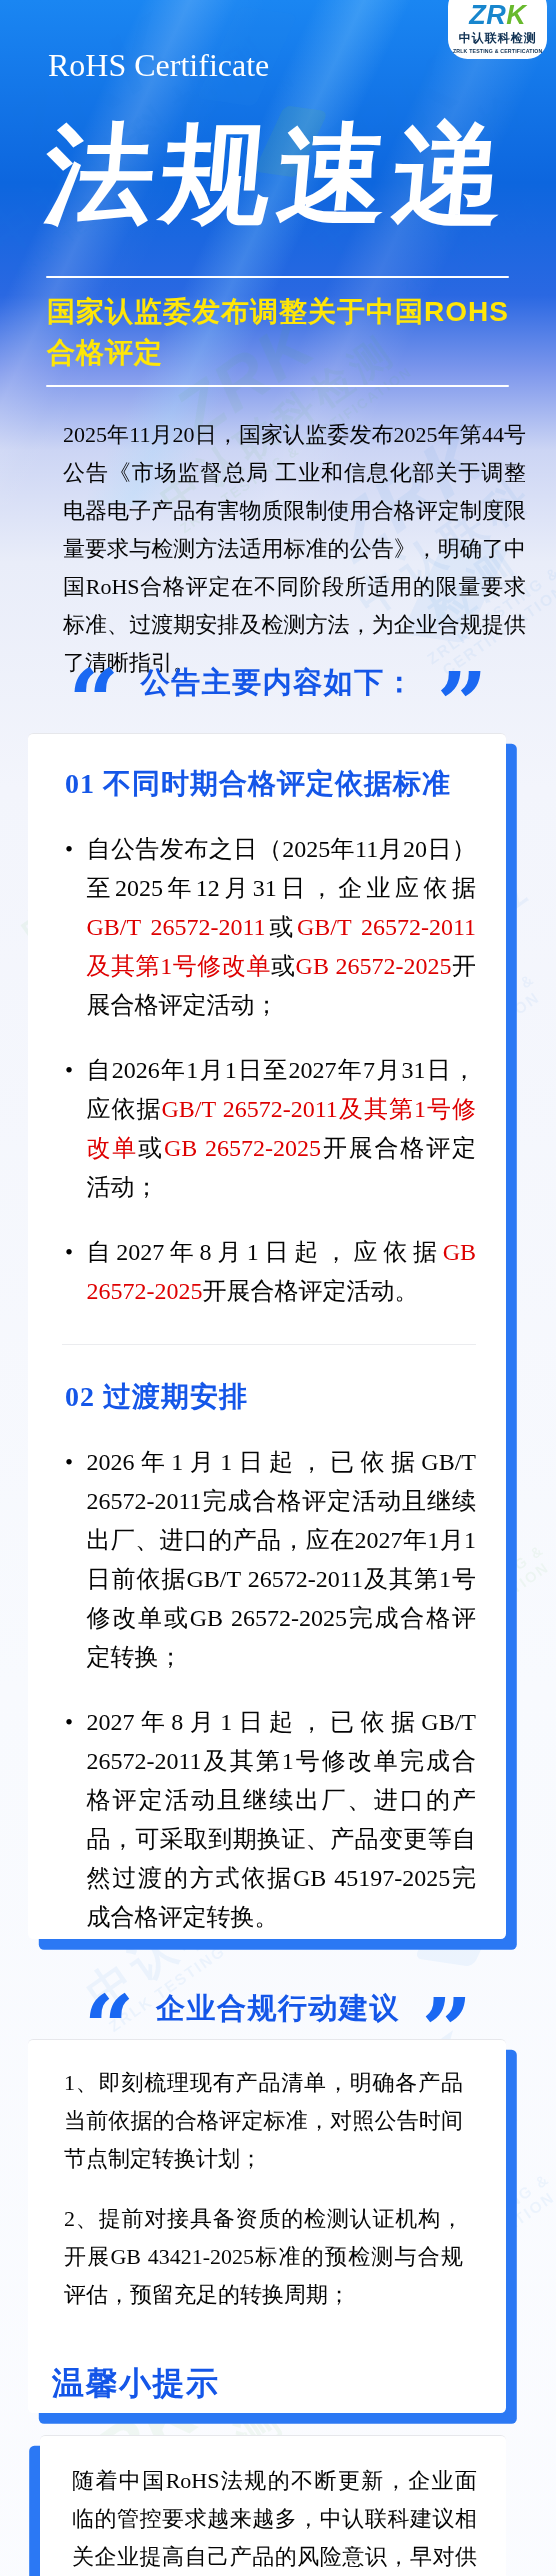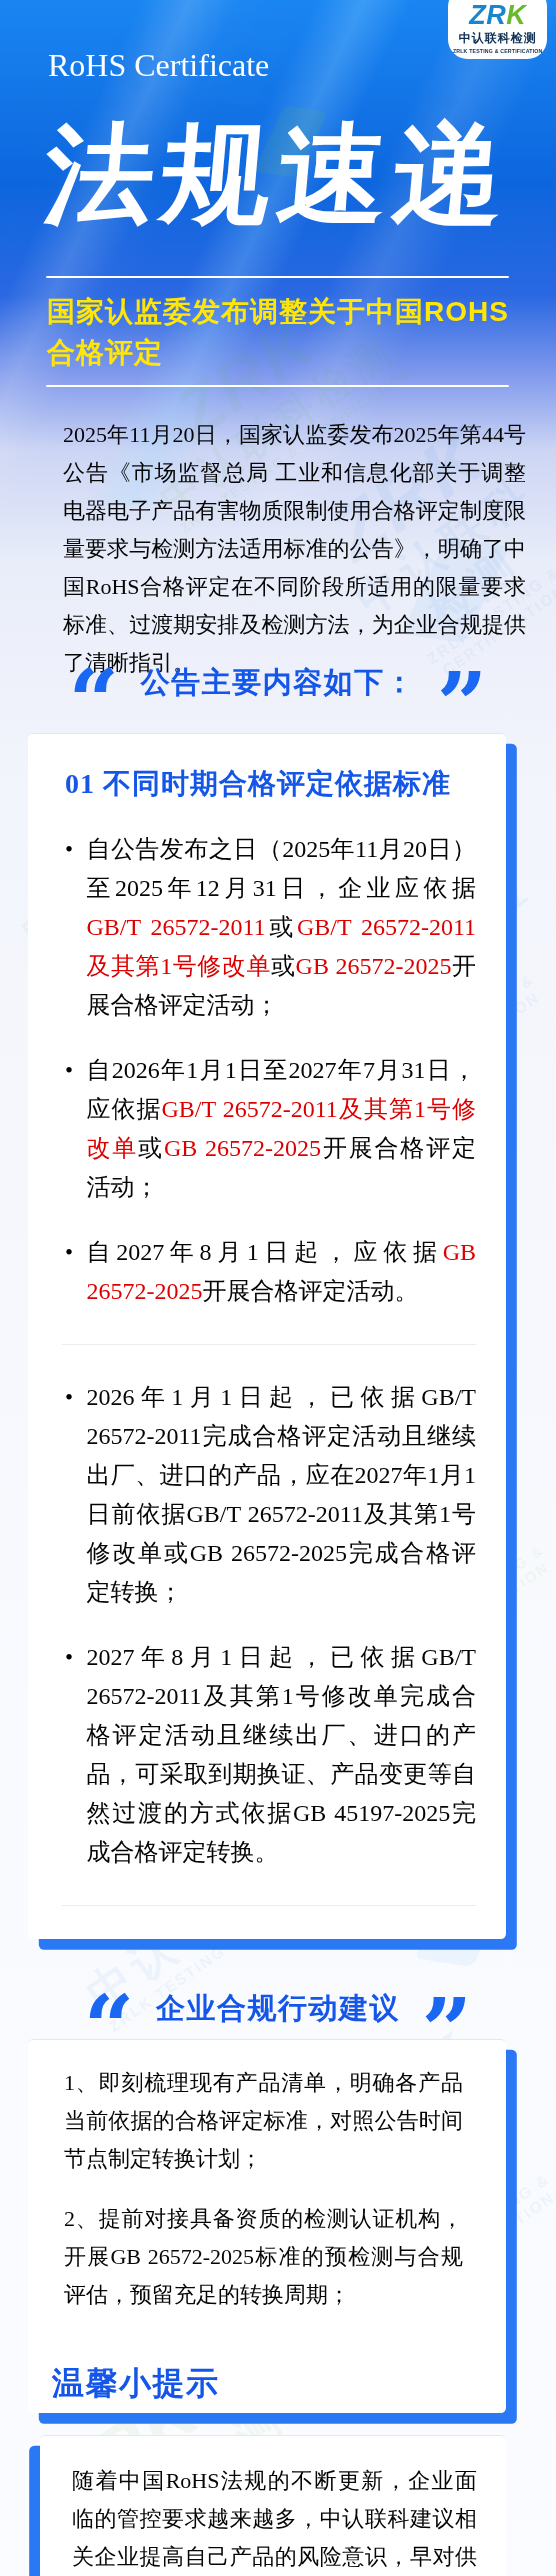--- a/index.html
+++ b/index.html
@@ -211,41 +211,42 @@
           <span class="dot">•</span>
           <span class="seg-text"><span>自2026年1月1日至2027年7月31日，应依据</span><span class="red">GB/T 26572-2011及其第1号修改单</span><span>或</span><span class="red">GB 26572-2025</span><span>开展合格评定活动；</span></span>
         </div>
         <div class="bullet-item">
           <span class="dot">•</span>
           <span class="seg-text"><span>自2027年8月1日起，应依据</span><span class="red">GB 26572-2025</span><span>开展合格评定活动。</span></span>
         </div>
       </section>
       <div class="sep"></div>
       <section>
+        <h2 class="sec-title">02 过渡期安排</h2>
         <div class="bullet-item">
           <span class="dot">•</span>
           <span class="seg-text"><span>2026年1月1日起，已依据GB/T 26572-2011完成合格评定活动且继续出厂、进口的产品，应在2027年1月1日前依据GB/T 26572-2011及其第1号修改单或GB 26572-2025完成合格评定转换；</span></span>
         </div>
         <div class="bullet-item">
           <span class="dot">•</span>
           <span class="seg-text"><span>2027年8月1日起，已依据GB/T 26572-2011及其第1号修改单完成合格评定活动且继续出厂、进口的产品，可采取到期换证、产品变更等自然过渡的方式依据GB 45197-2025完成合格评定转换。</span></span>
         </div>
       </section>
       <div class="sep"></div>
     </div>
 
   <div class="abs quote quote2">
     <span class="qmark open">“</span>
     <span class="q-text">企业合规行动建议</span>
     <span class="qmark close">”</span>
   </div>
 
   <div class="abs panel panel-suggest" id="suggest-host">
       <p class="sug">1、即刻梳理现有产品清单，明确各产品当前依据的合格评定标准，对照公告时间节点制定转换计划；</p>
-      <p class="sug">2、提前对接具备资质的检测认证机构，开展GB 26572-2025标准的预检测与合规评估，预留充足的转换周期；</p>
+      <p class="sug">2、提前对接具备资质的检测认证机构，开展GB 43421-2025标准的预检测与合规评估，预留充足的转换周期；</p>
     </div>
 
   <div class="abs tips-title">温馨小提示</div>
 
   <div class="abs panel panel-tips">
     <p class="tips-body">随着中国RoHS法规的不断更新，企业面临的管控要求越来越多，中认联科建议相关企业提高自己产品的风险意识，早对供应链展开调查，时刻关注RoHS法规更新，以从容应对法规变化。我司拥有专业的技术团队和丰富的产品检测经验，可助您轻松了解产品是否安全合规，如果您想了解更多关于中国RoHS认证的要求或是有产品需要办理中国RoHS认证，请随时与我们联系，我们的工程师将在第一时间为您服务!</p>
   </div>
 
 </div>
 

